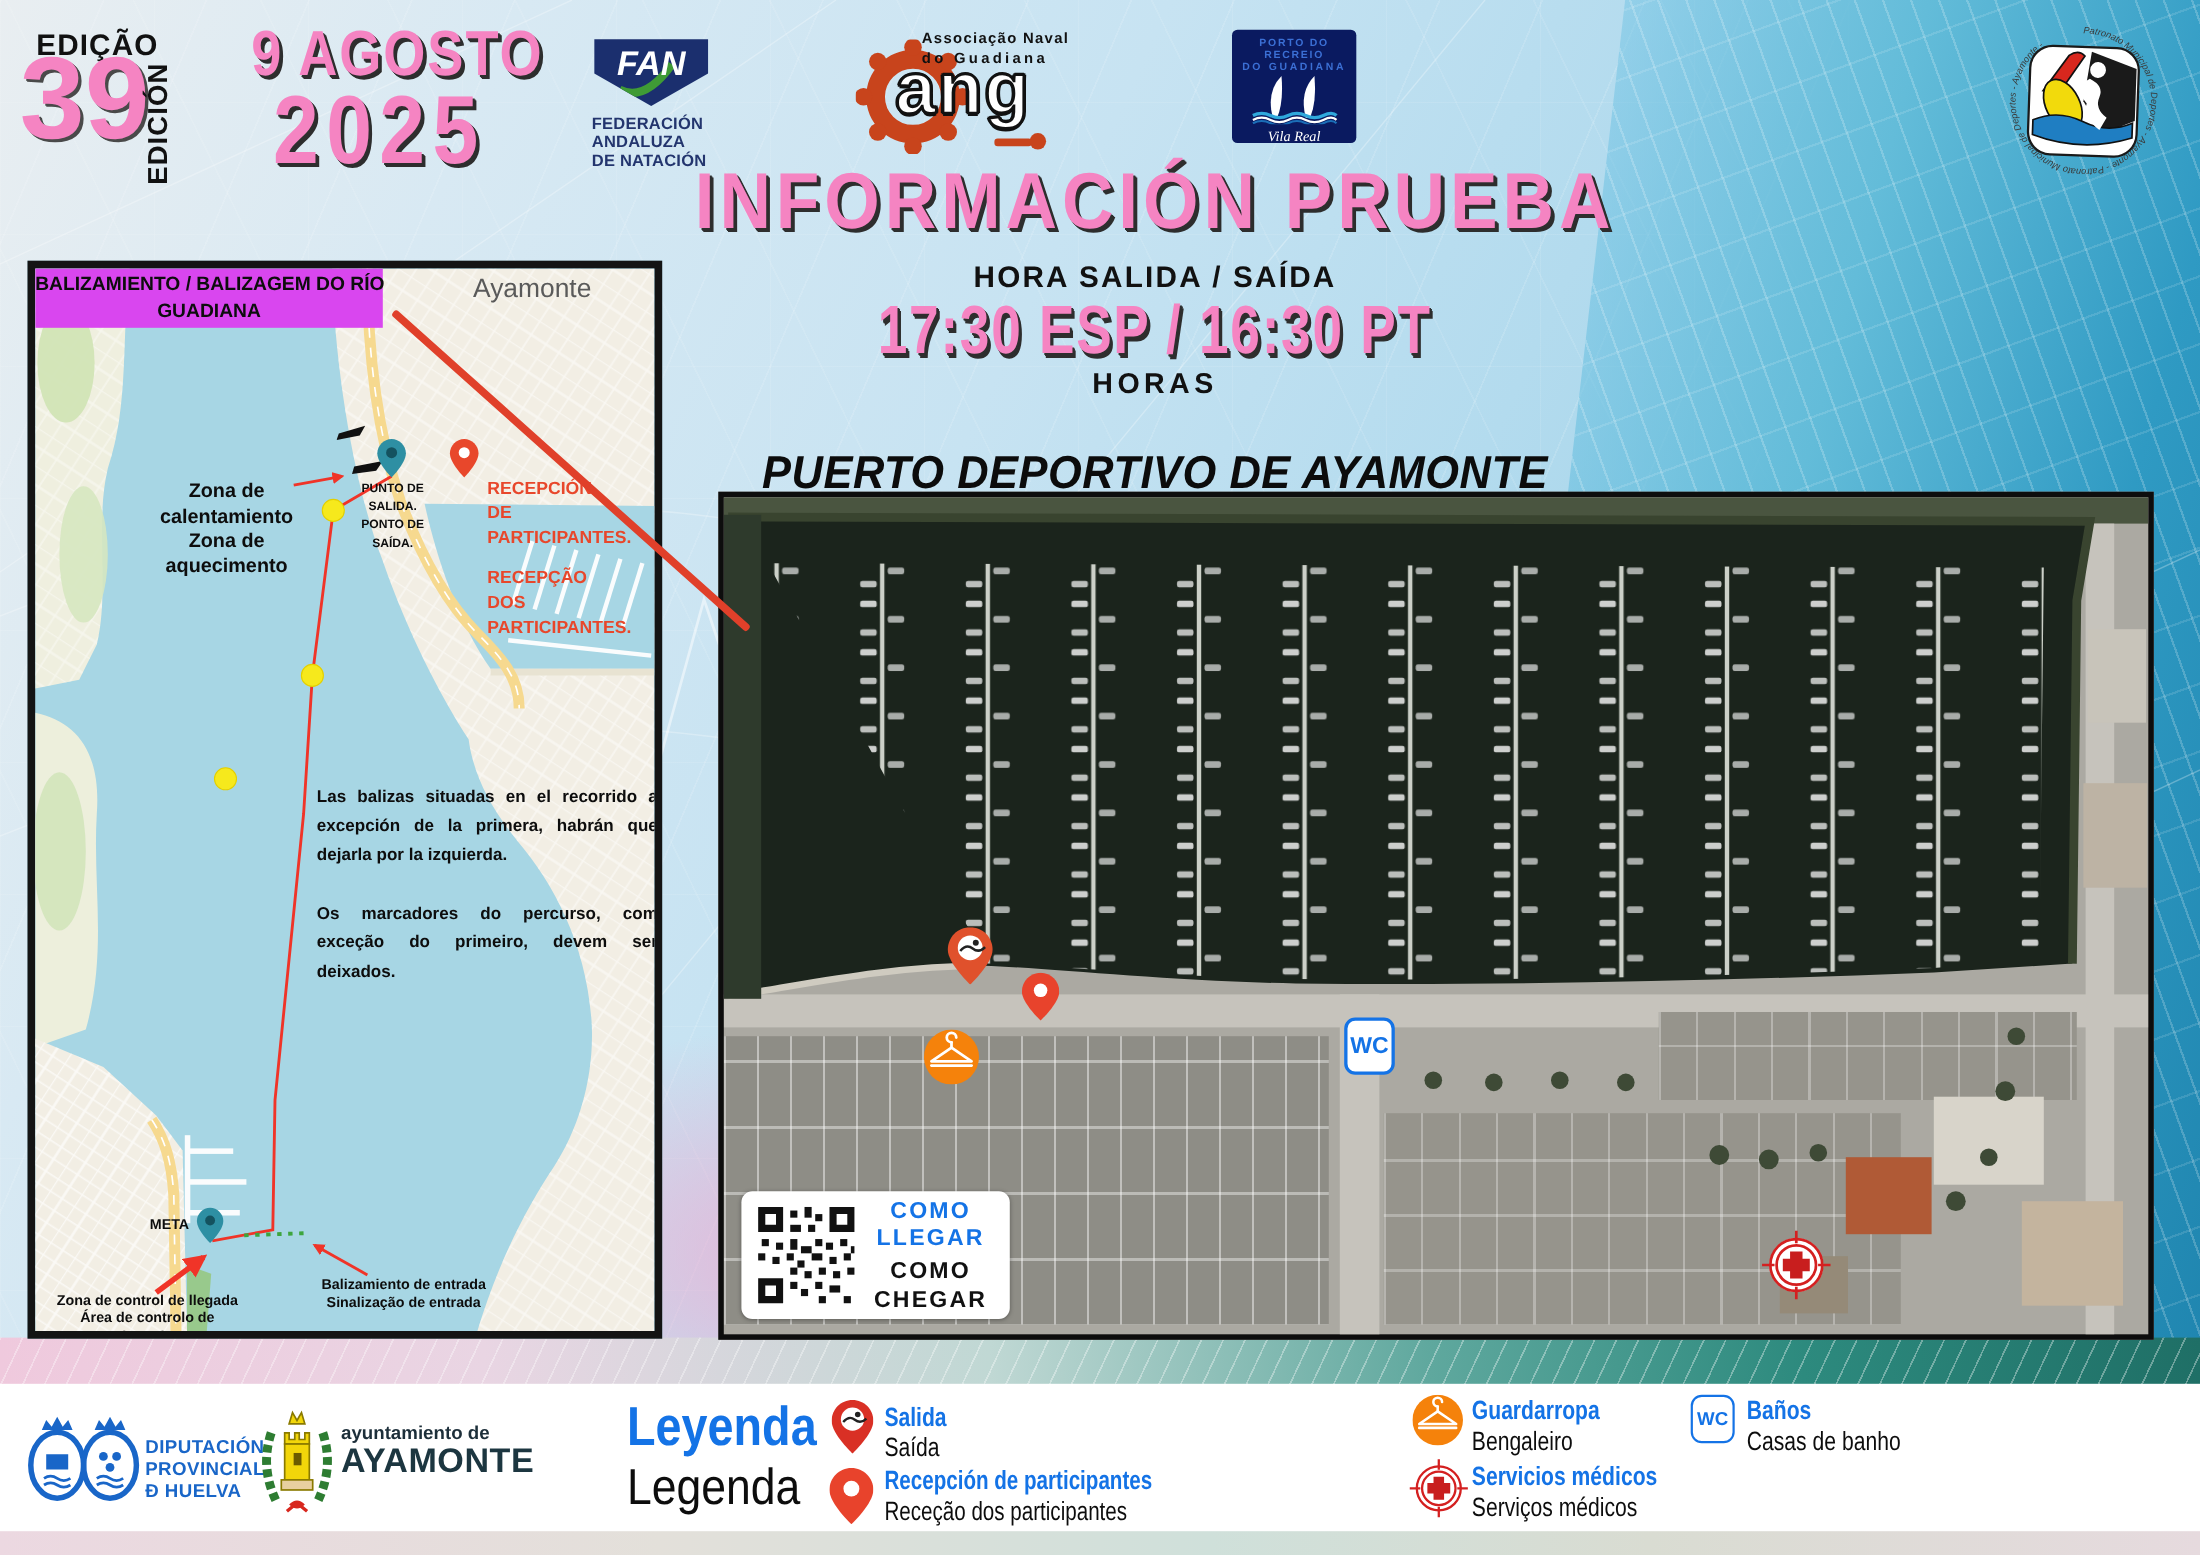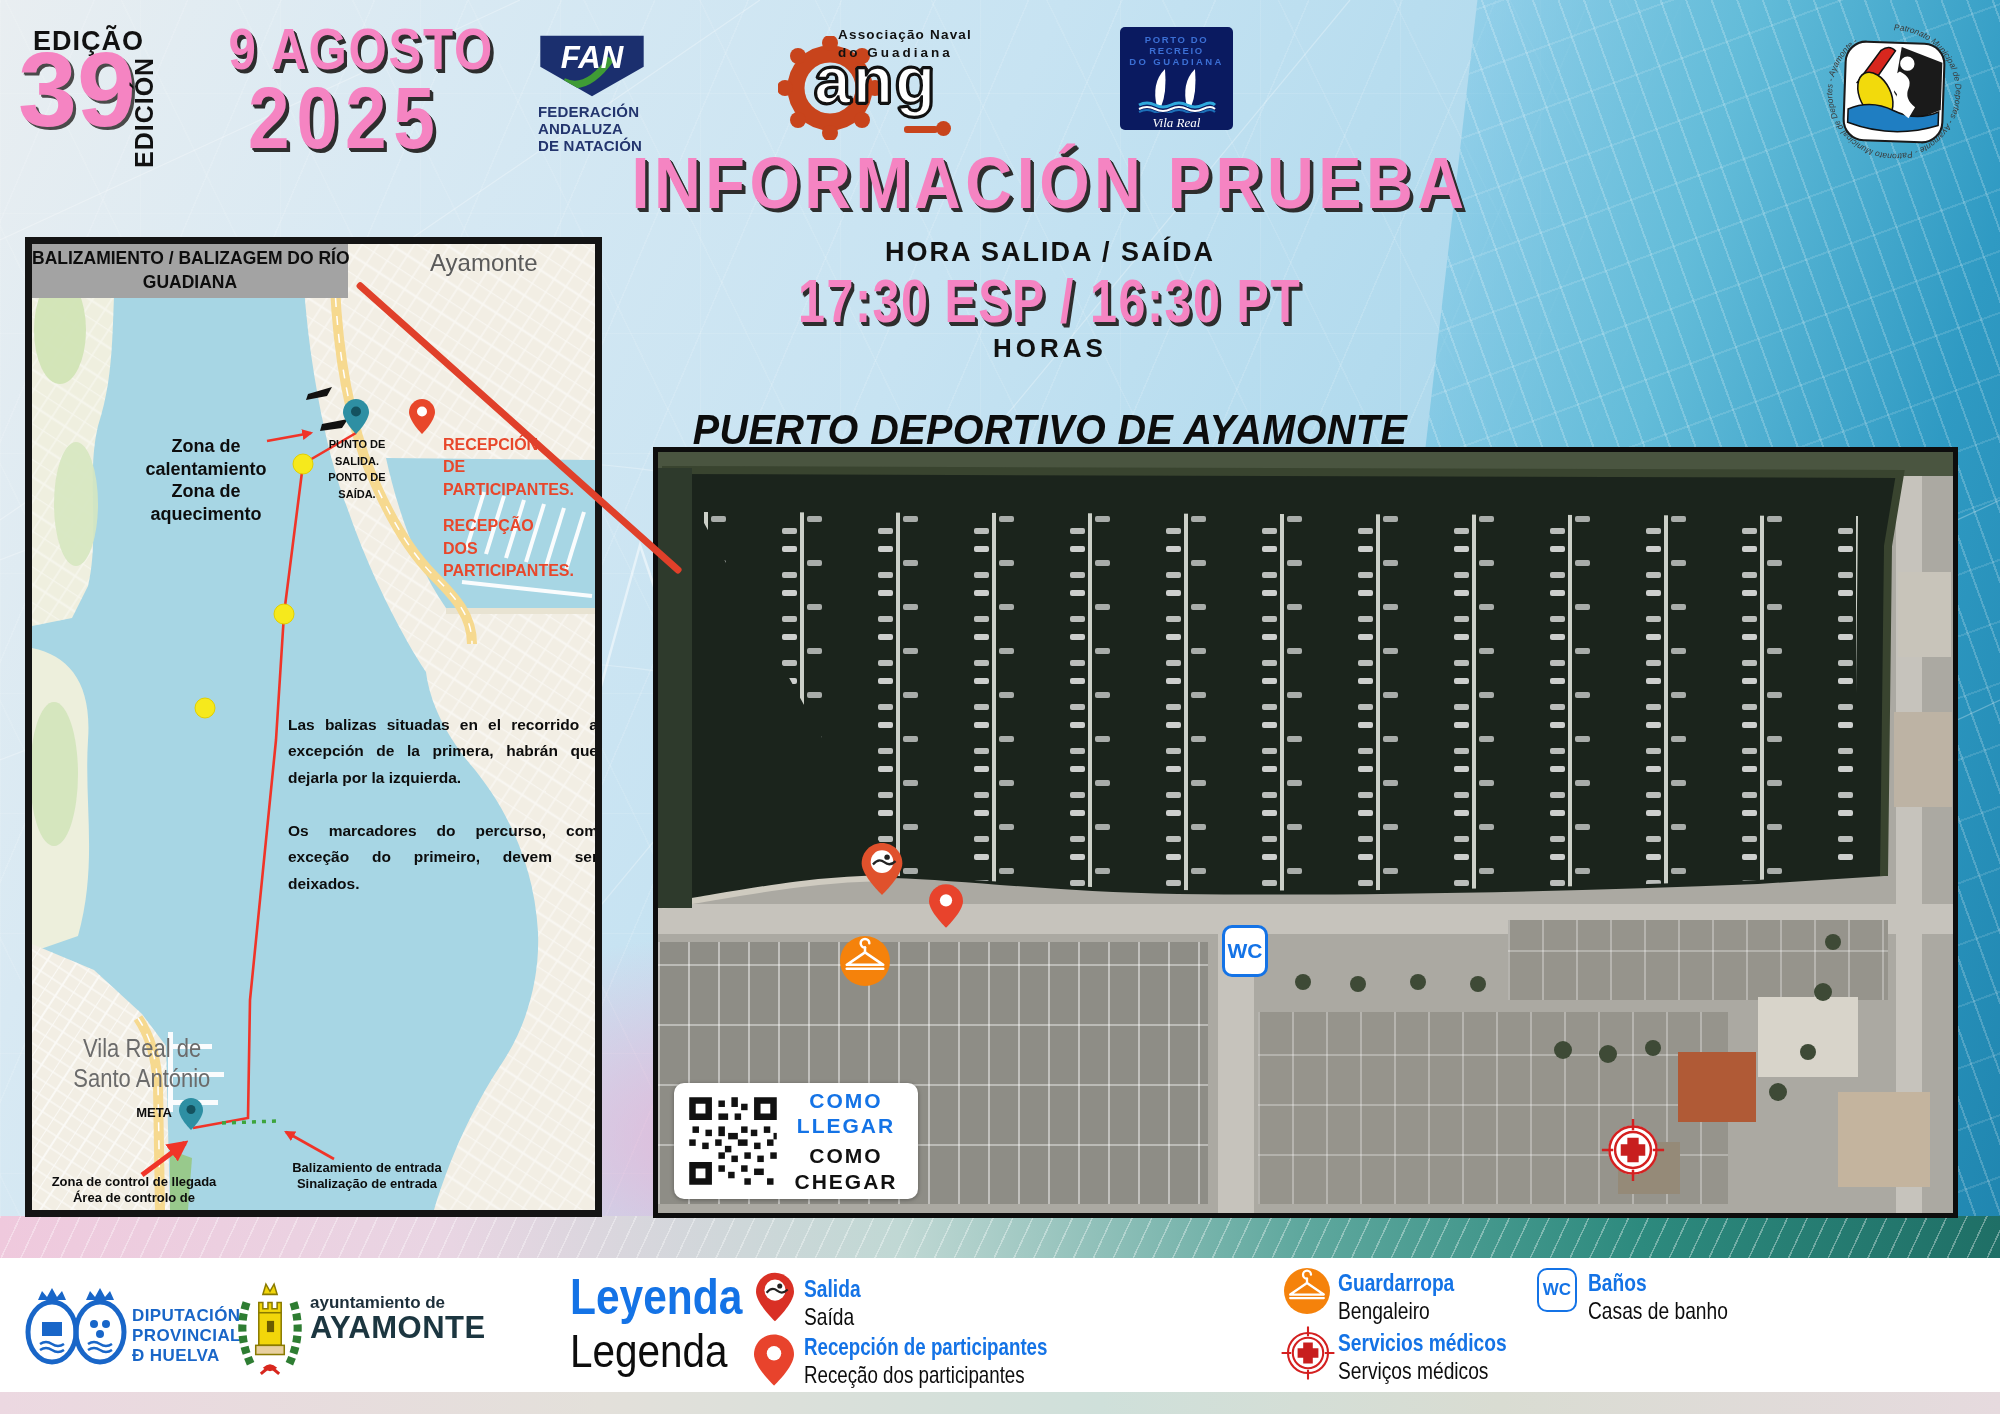--- a/index.html
+++ b/index.html
@@ -63,21 +63,21 @@
   .porto{left:1120px;top:27px;width:113px;height:103px;background:#0A1A60;border-radius:5px;
     text-align:center;color:#fff;overflow:hidden;}
   .porto-l1{font-size:9.5px;font-weight:800;letter-spacing:1.6px;color:#3B6FD4;margin-top:7px;}
   .porto-l2{font-size:9.5px;font-weight:800;letter-spacing:2.4px;color:#3B6FD4;}
   .porto-script{font-family:"Liberation Serif",serif;font-style:italic;font-size:13px;margin-top:-2px;}
   .patronato{left:1822px;top:20px;width:144px;height:144px;}
   
   .map{left:25px;top:237px;width:577px;height:980px;border:7px solid #141414;box-sizing:border-box;
     background:#A7D6E4;overflow:hidden;}
   .map .lbl{position:absolute;font-weight:800;color:#0d0d0d;line-height:1.25;}
-  .map-titlebox{position:absolute;left:0;top:0;width:316px;height:54px;background:#a3a3a3;
+  .map-titlebox{position:absolute;left:0;top:0;width:316px;height:54px;background:#d946ef;
     display:flex;flex-direction:column;justify-content:center;text-align:center;}
   .map-title{font-size:17.5px;font-weight:800;color:#0d0d0d;white-space:nowrap;line-height:1.35;}
   .map-city{position:absolute;left:398px;top:5px;font-size:24px;color:#5a5a5a;}
   .map-note{position:absolute;left:256px;width:310px;font-size:15.5px;font-weight:700;color:#0d0d0d;
     line-height:1.7;text-align:justify;}
   .map-vrsa{position:absolute;left:2px;top:790px;width:216px;text-align:center;font-size:25px;
     color:#6b6b6b;line-height:1.18;}
   .redtxt{color:#E8472B !important;}
   
   .aerial{left:653px;top:447px;width:1305px;height:771px;border:5px solid #0d0d0d;box-sizing:border-box;
@@ -323,24 +323,20 @@
       <div>SAÍDA.</div>
     </div>
     <div class="lbl redtxt" style="left:411px;top:190px;width:110px;font-size:16px;line-height:1.4;">
       <div>RECEPCIÓN DE</div>
       <div>PARTICIPANTES.</div>
       <div style="margin-top:14px">RECEPÇÃO DOS</div>
       <div>PARTICIPANTES.</div>
     </div>
     <div class="map-note" style="top:468px">Las balizas situadas en el recorrido a excepción de la primera, habrán que dejarla por la izquierda.</div>
     <div class="map-note" style="top:574px">Os marcadores do percurso, com exceção do primeiro, devem ser deixados.</div>
-    <div class="map-vrsa">
-      <div><span class="cx" style="transform:scaleX(.88)">Vila Real de</span></div>
-      <div><span class="cx" style="transform:scaleX(.88)">Santo António</span></div>
-    </div>
     <div class="lbl" style="left:84px;top:861px;width:56px;font-size:13px;text-align:right;">META</div>
     <div class="lbl" style="left:14px;top:930px;width:176px;font-size:13px;text-align:center;">
       <div>Zona de control de llegada</div>
       <div>Área de controlo de chegadas</div>
     </div>
     <div class="lbl" style="left:260px;top:916px;width:150px;font-size:13px;text-align:center;">
       <div>Balizamiento de entrada</div>
       <div>Sinalização de entrada</div>
     </div>
   </div>

